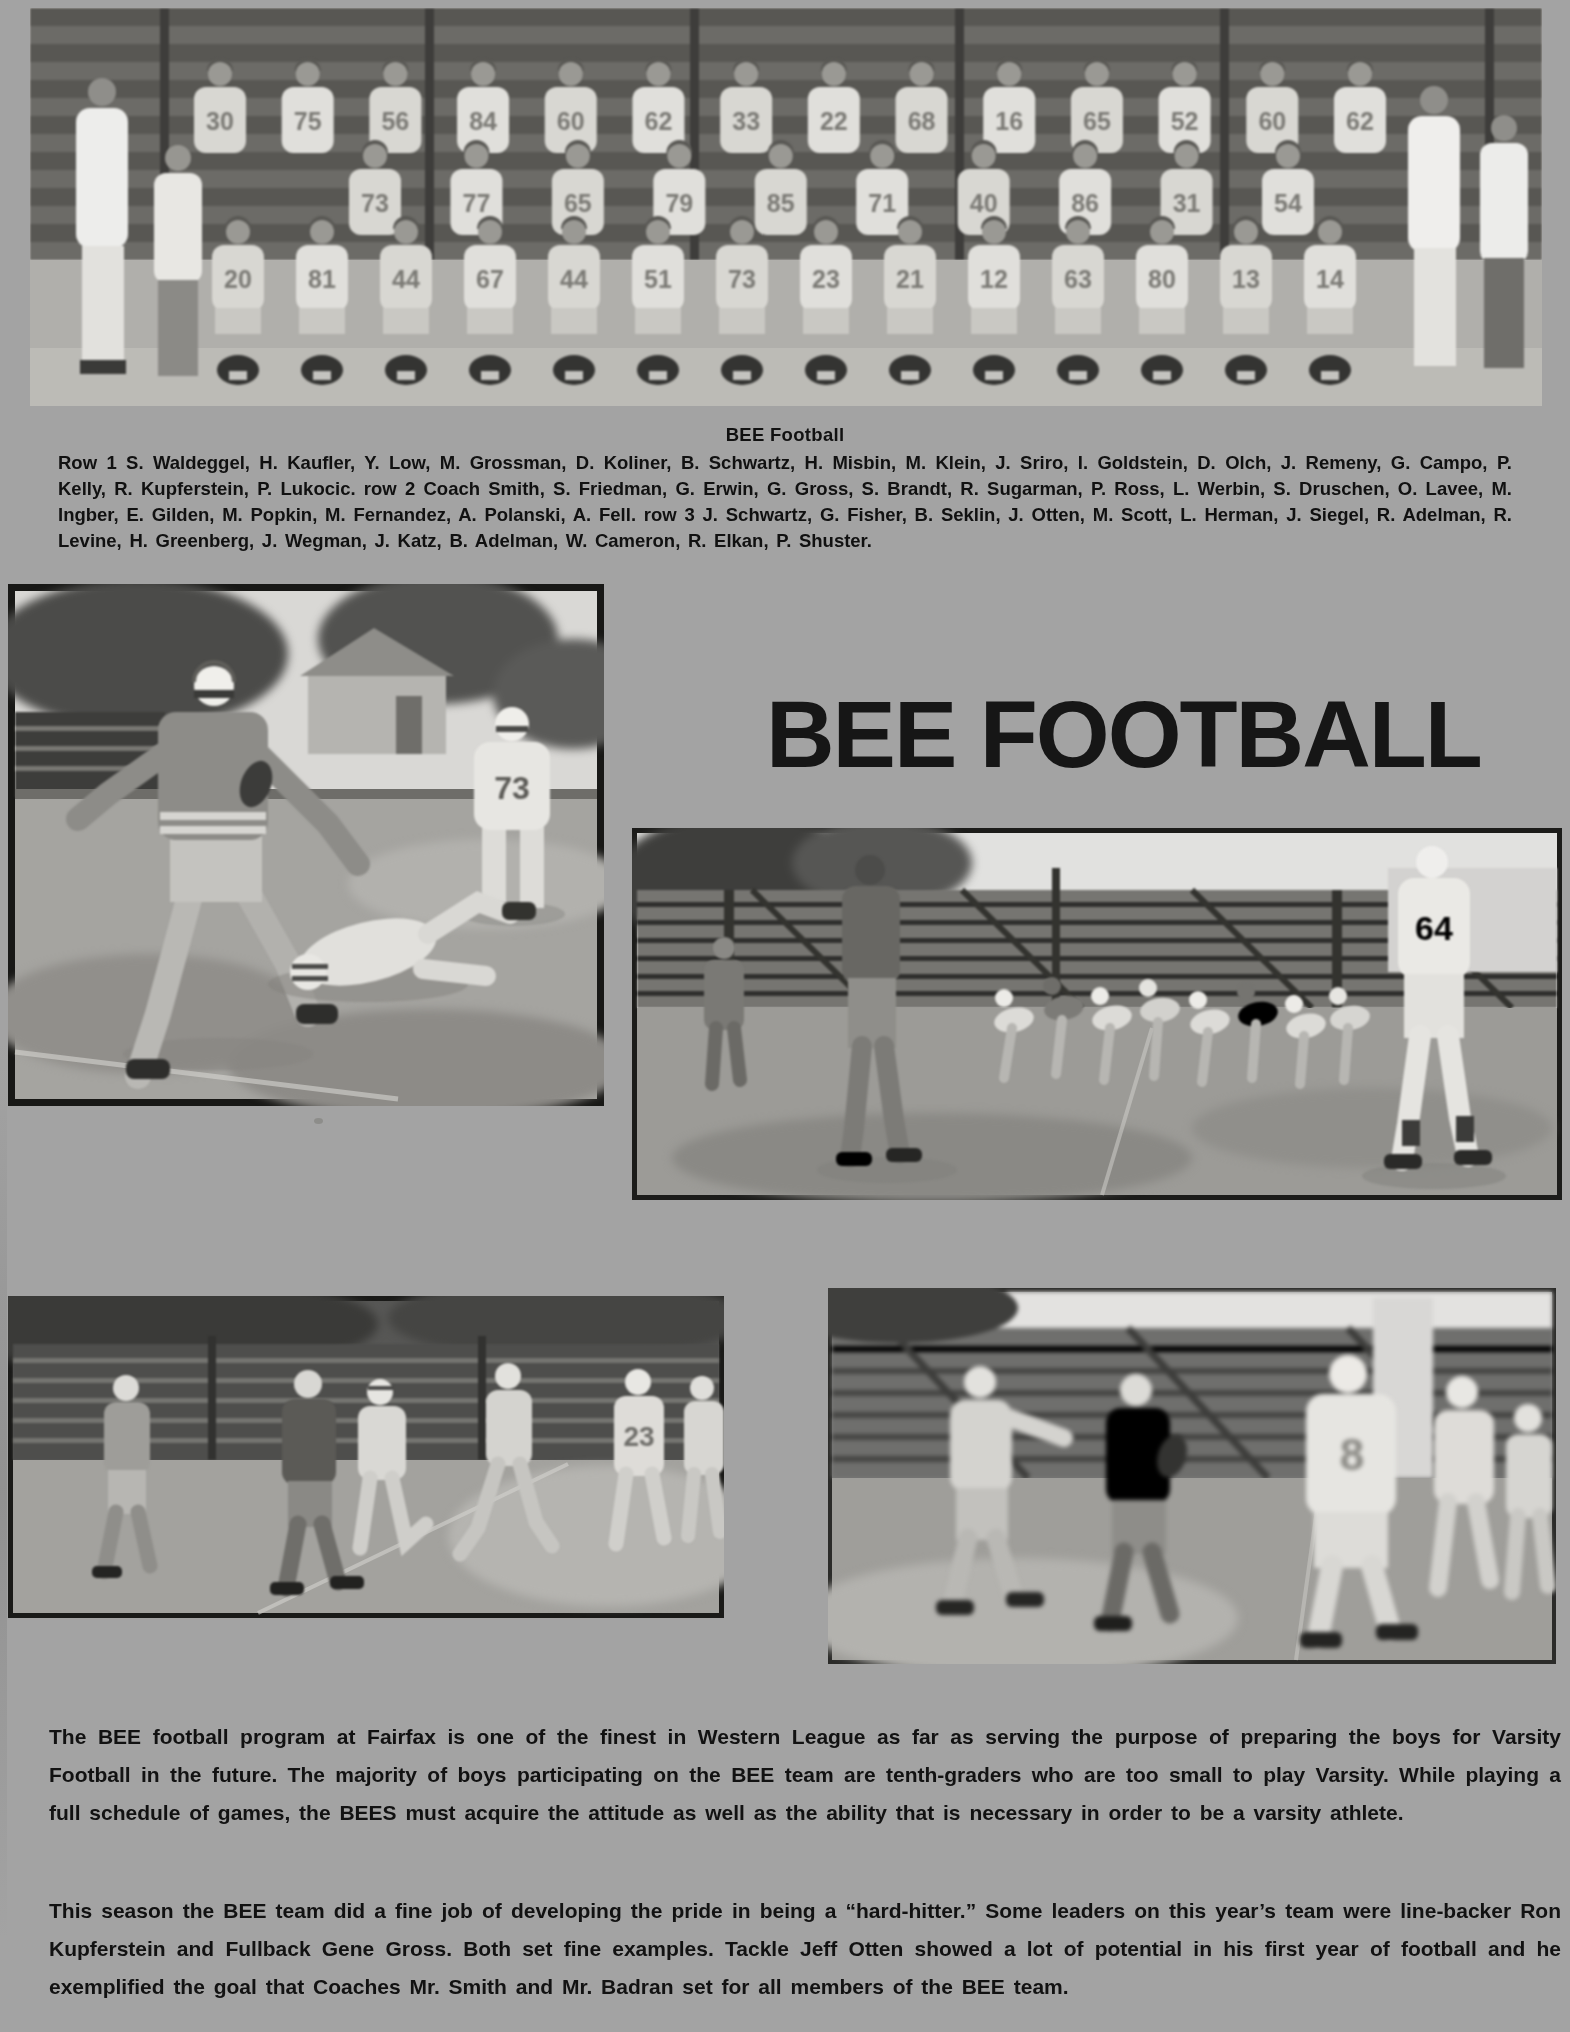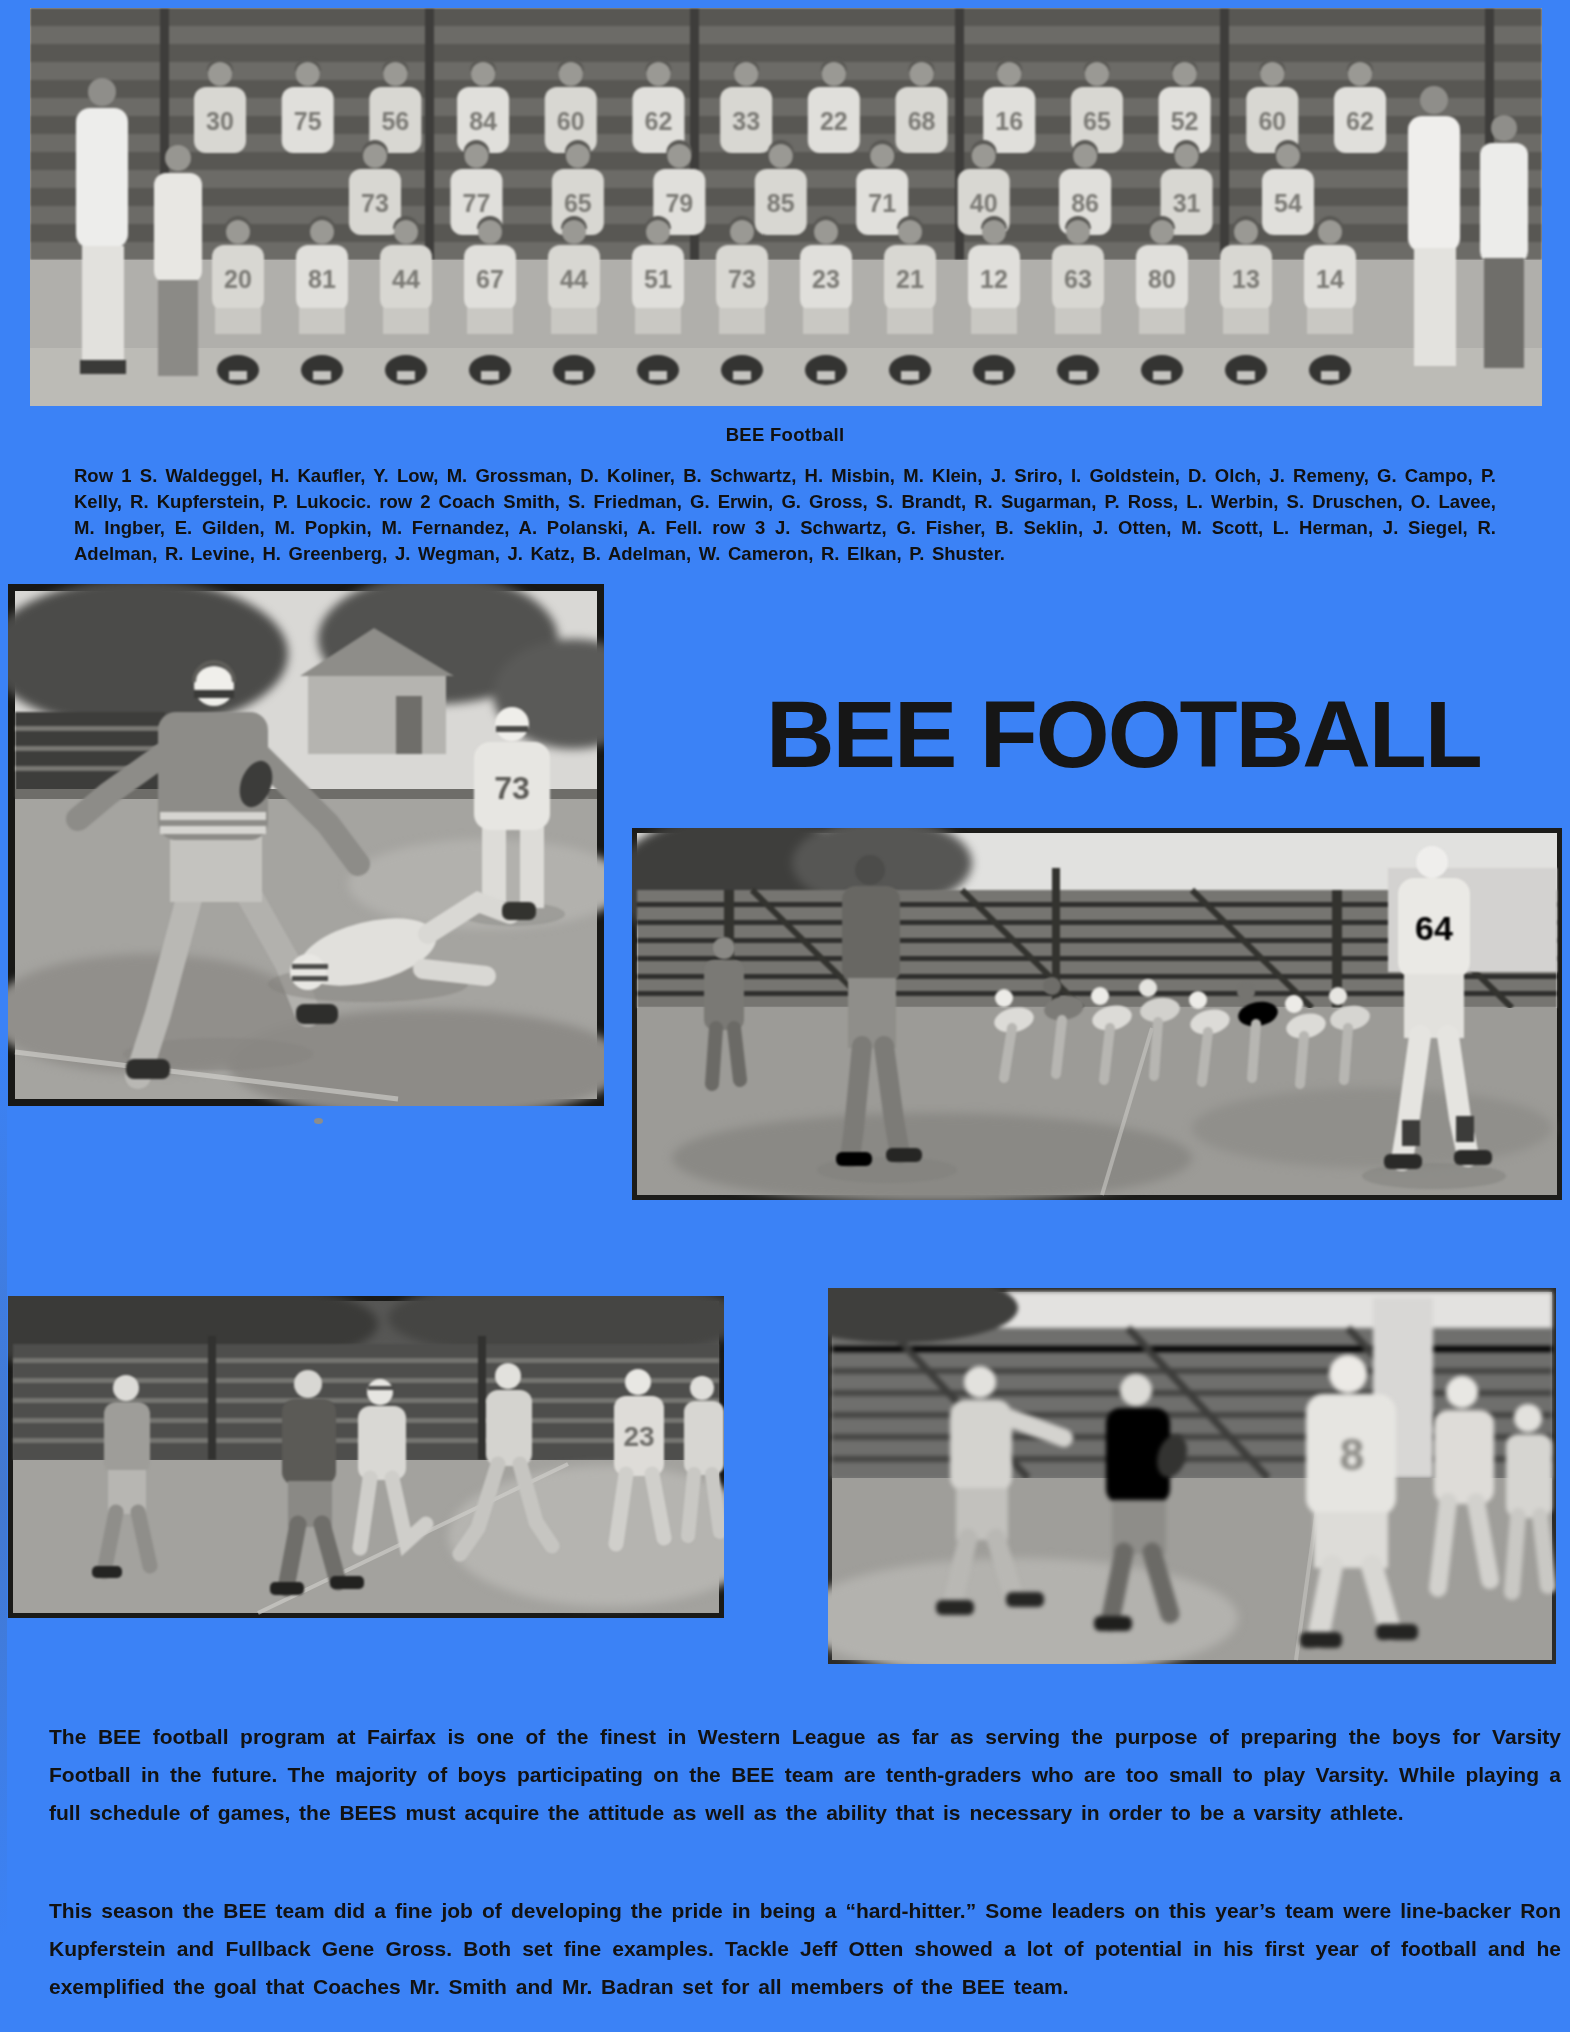--- a/index.html
+++ b/index.html
@@ -1,27 +1,27 @@
 <!DOCTYPE html>
 <html><head>
 <meta charset="utf-8">
 <title>BEE FOOTBALL</title>
 <style>
   html,body{margin:0;padding:0;background:#ffffff;}
-  .page{position:relative;width:1570px;height:2032px;background:#3b82f6;overflow:hidden;
+  .page{position:relative;width:1570px;height:2032px;background:#a3a3a3;overflow:hidden;
         font-family:"Liberation Sans",sans-serif;color:#111;}
   .photo{position:absolute;display:block;}
   .photo svg{display:block;width:100%;height:100%;}
   .soft{filter:blur(1px);}
   .softer{filter:blur(2.2px);}
   .softest{filter:blur(5px);}
 
   .caption{position:absolute;left:57px;top:424px;width:1456px;font-weight:bold;}
   .caption-heading{margin:0 0 4px 0;text-align:center;font-size:18.5px;letter-spacing:.3px;}
-  .caption-names{margin:17px;font-size:18.5px;line-height:26px;text-align:justify;word-spacing:2.5px;}
+  .caption-names{margin:1px;font-size:18.5px;line-height:26px;text-align:justify;word-spacing:2.5px;}
 
   .section-title{position:absolute;left:766px;top:680px;width:720px;margin:0;
                  font-size:95px;font-weight:bold;letter-spacing:-2px;white-space:nowrap;color:#161616;}
 
   .body-para{position:absolute;left:33px;width:1512px;margin:16px;font-size:21px;font-weight:bold;
              line-height:38px;text-align:justify;word-spacing:3px;color:#121212;}
   #para-1{top:1702px;}
   #para-2{top:1876px;}
 
   .scan-edge{position:absolute;left:0;top:1040px;width:7px;height:900px;

